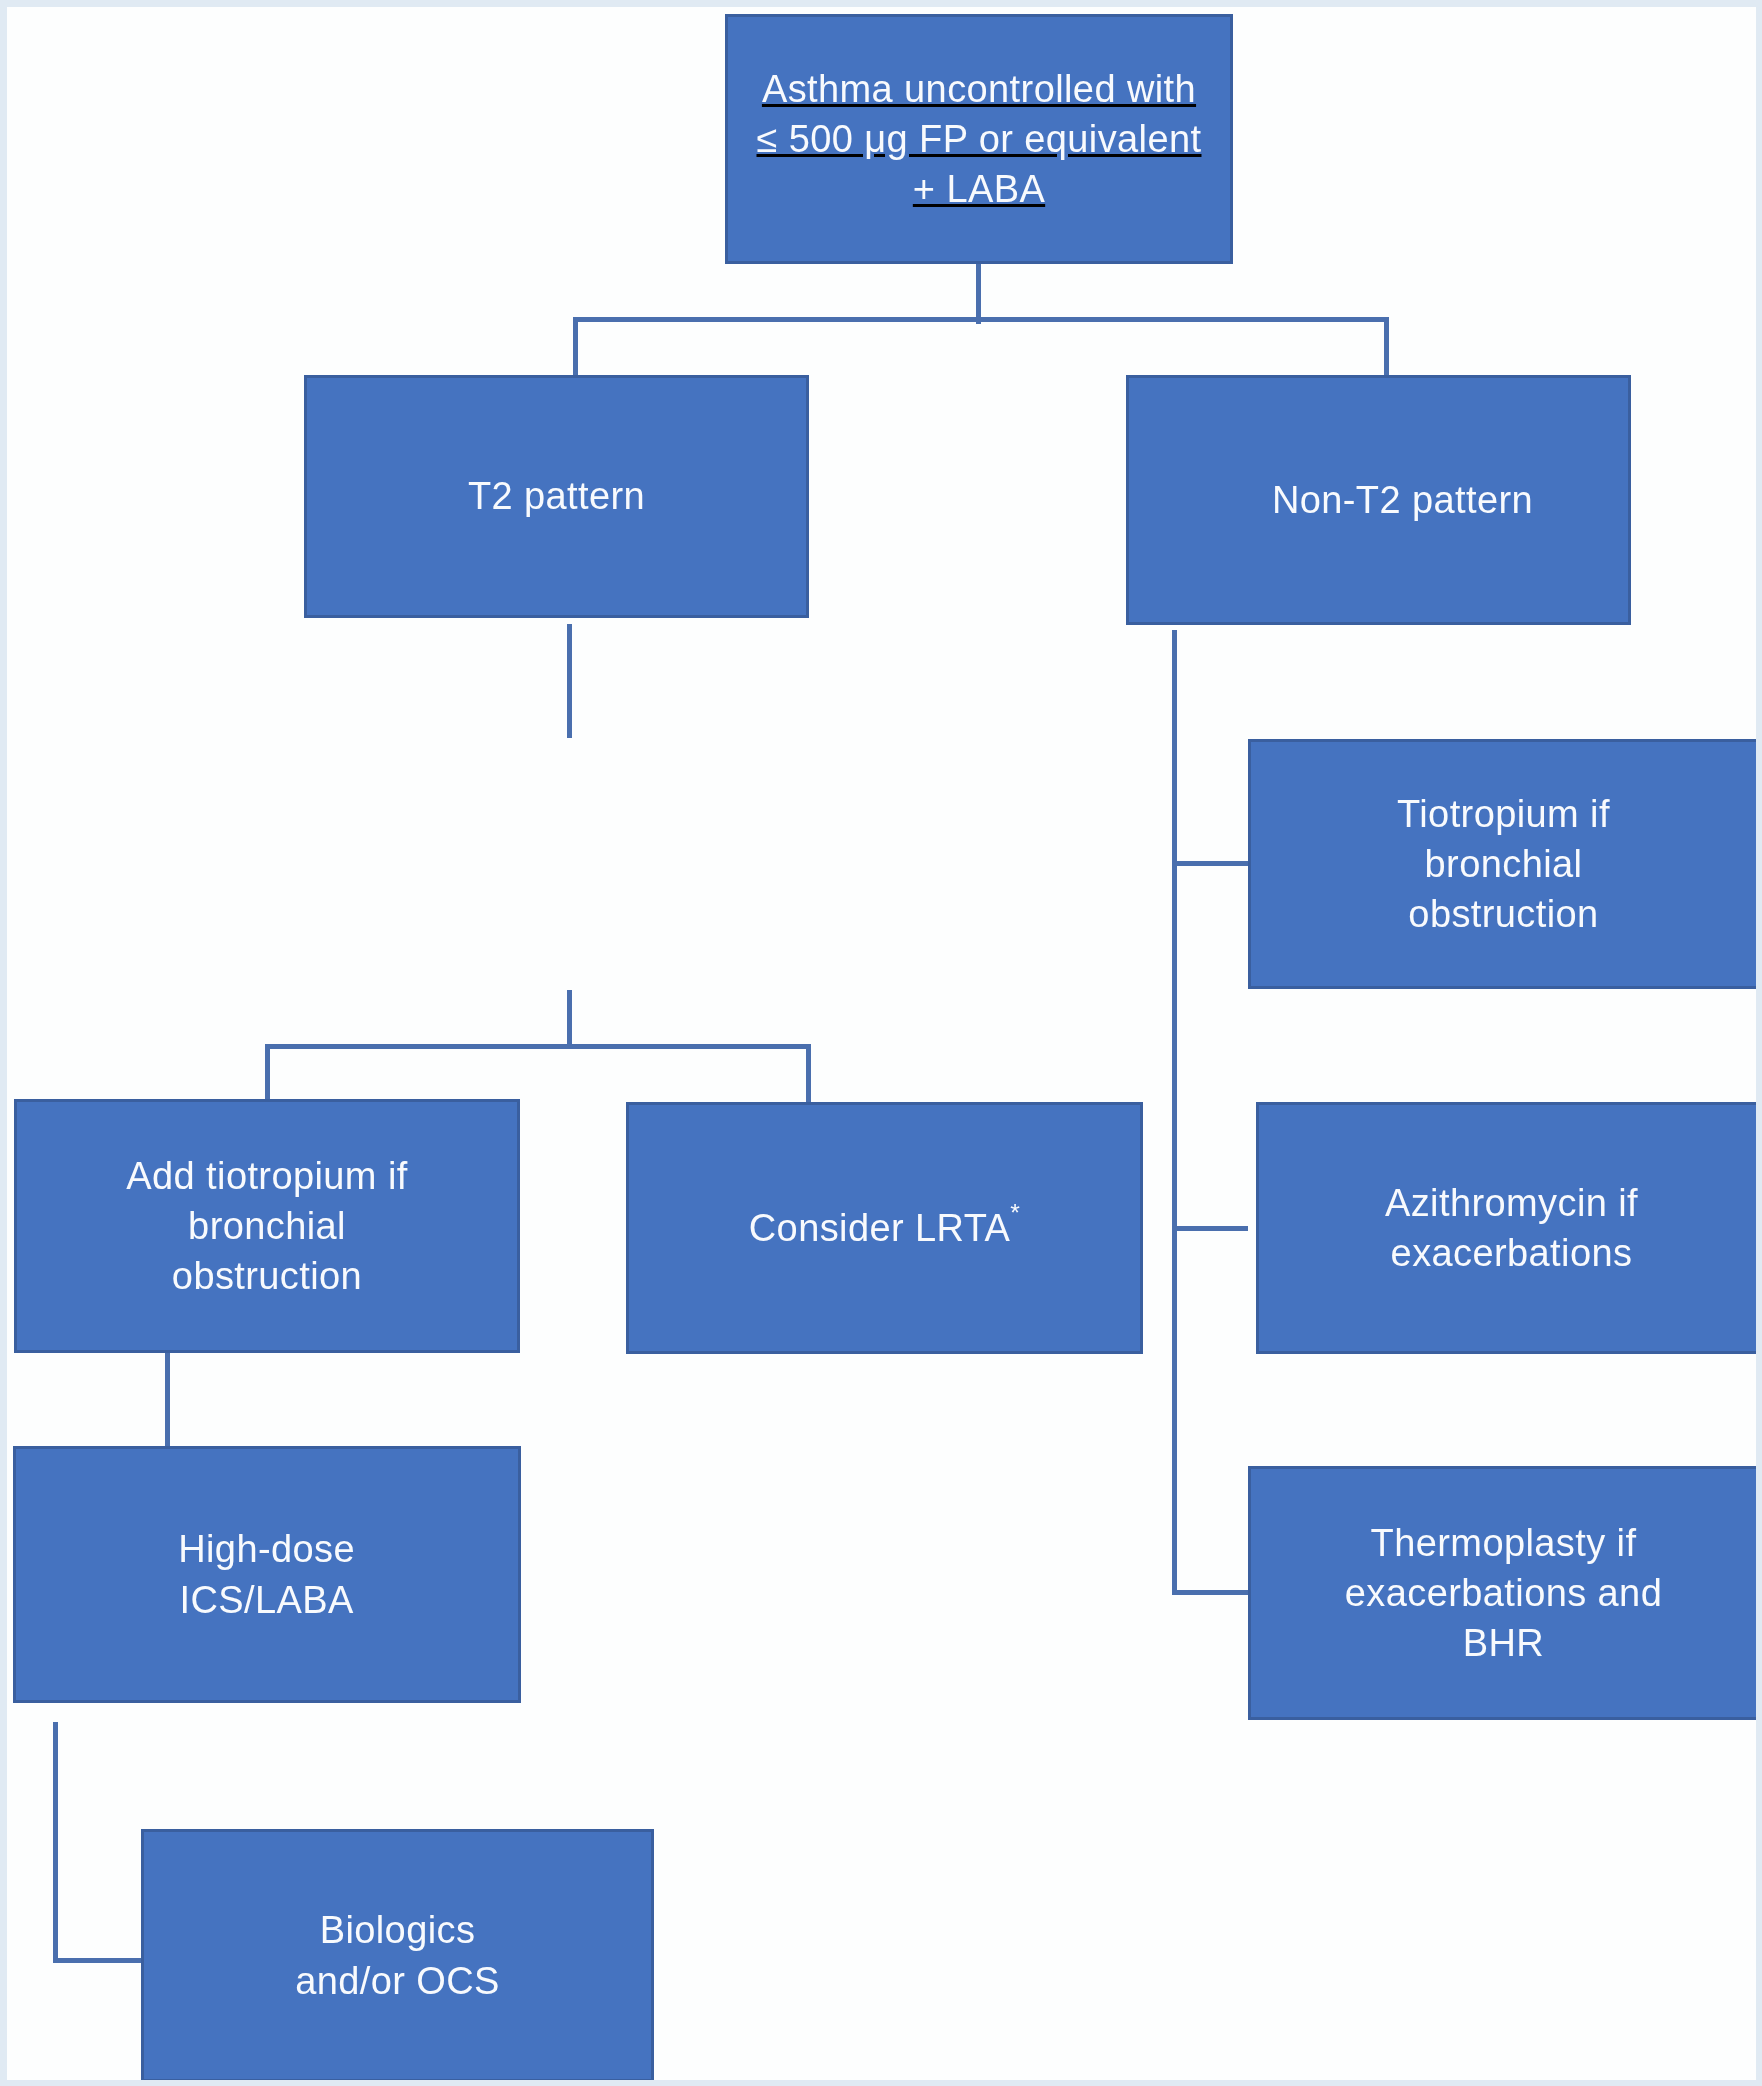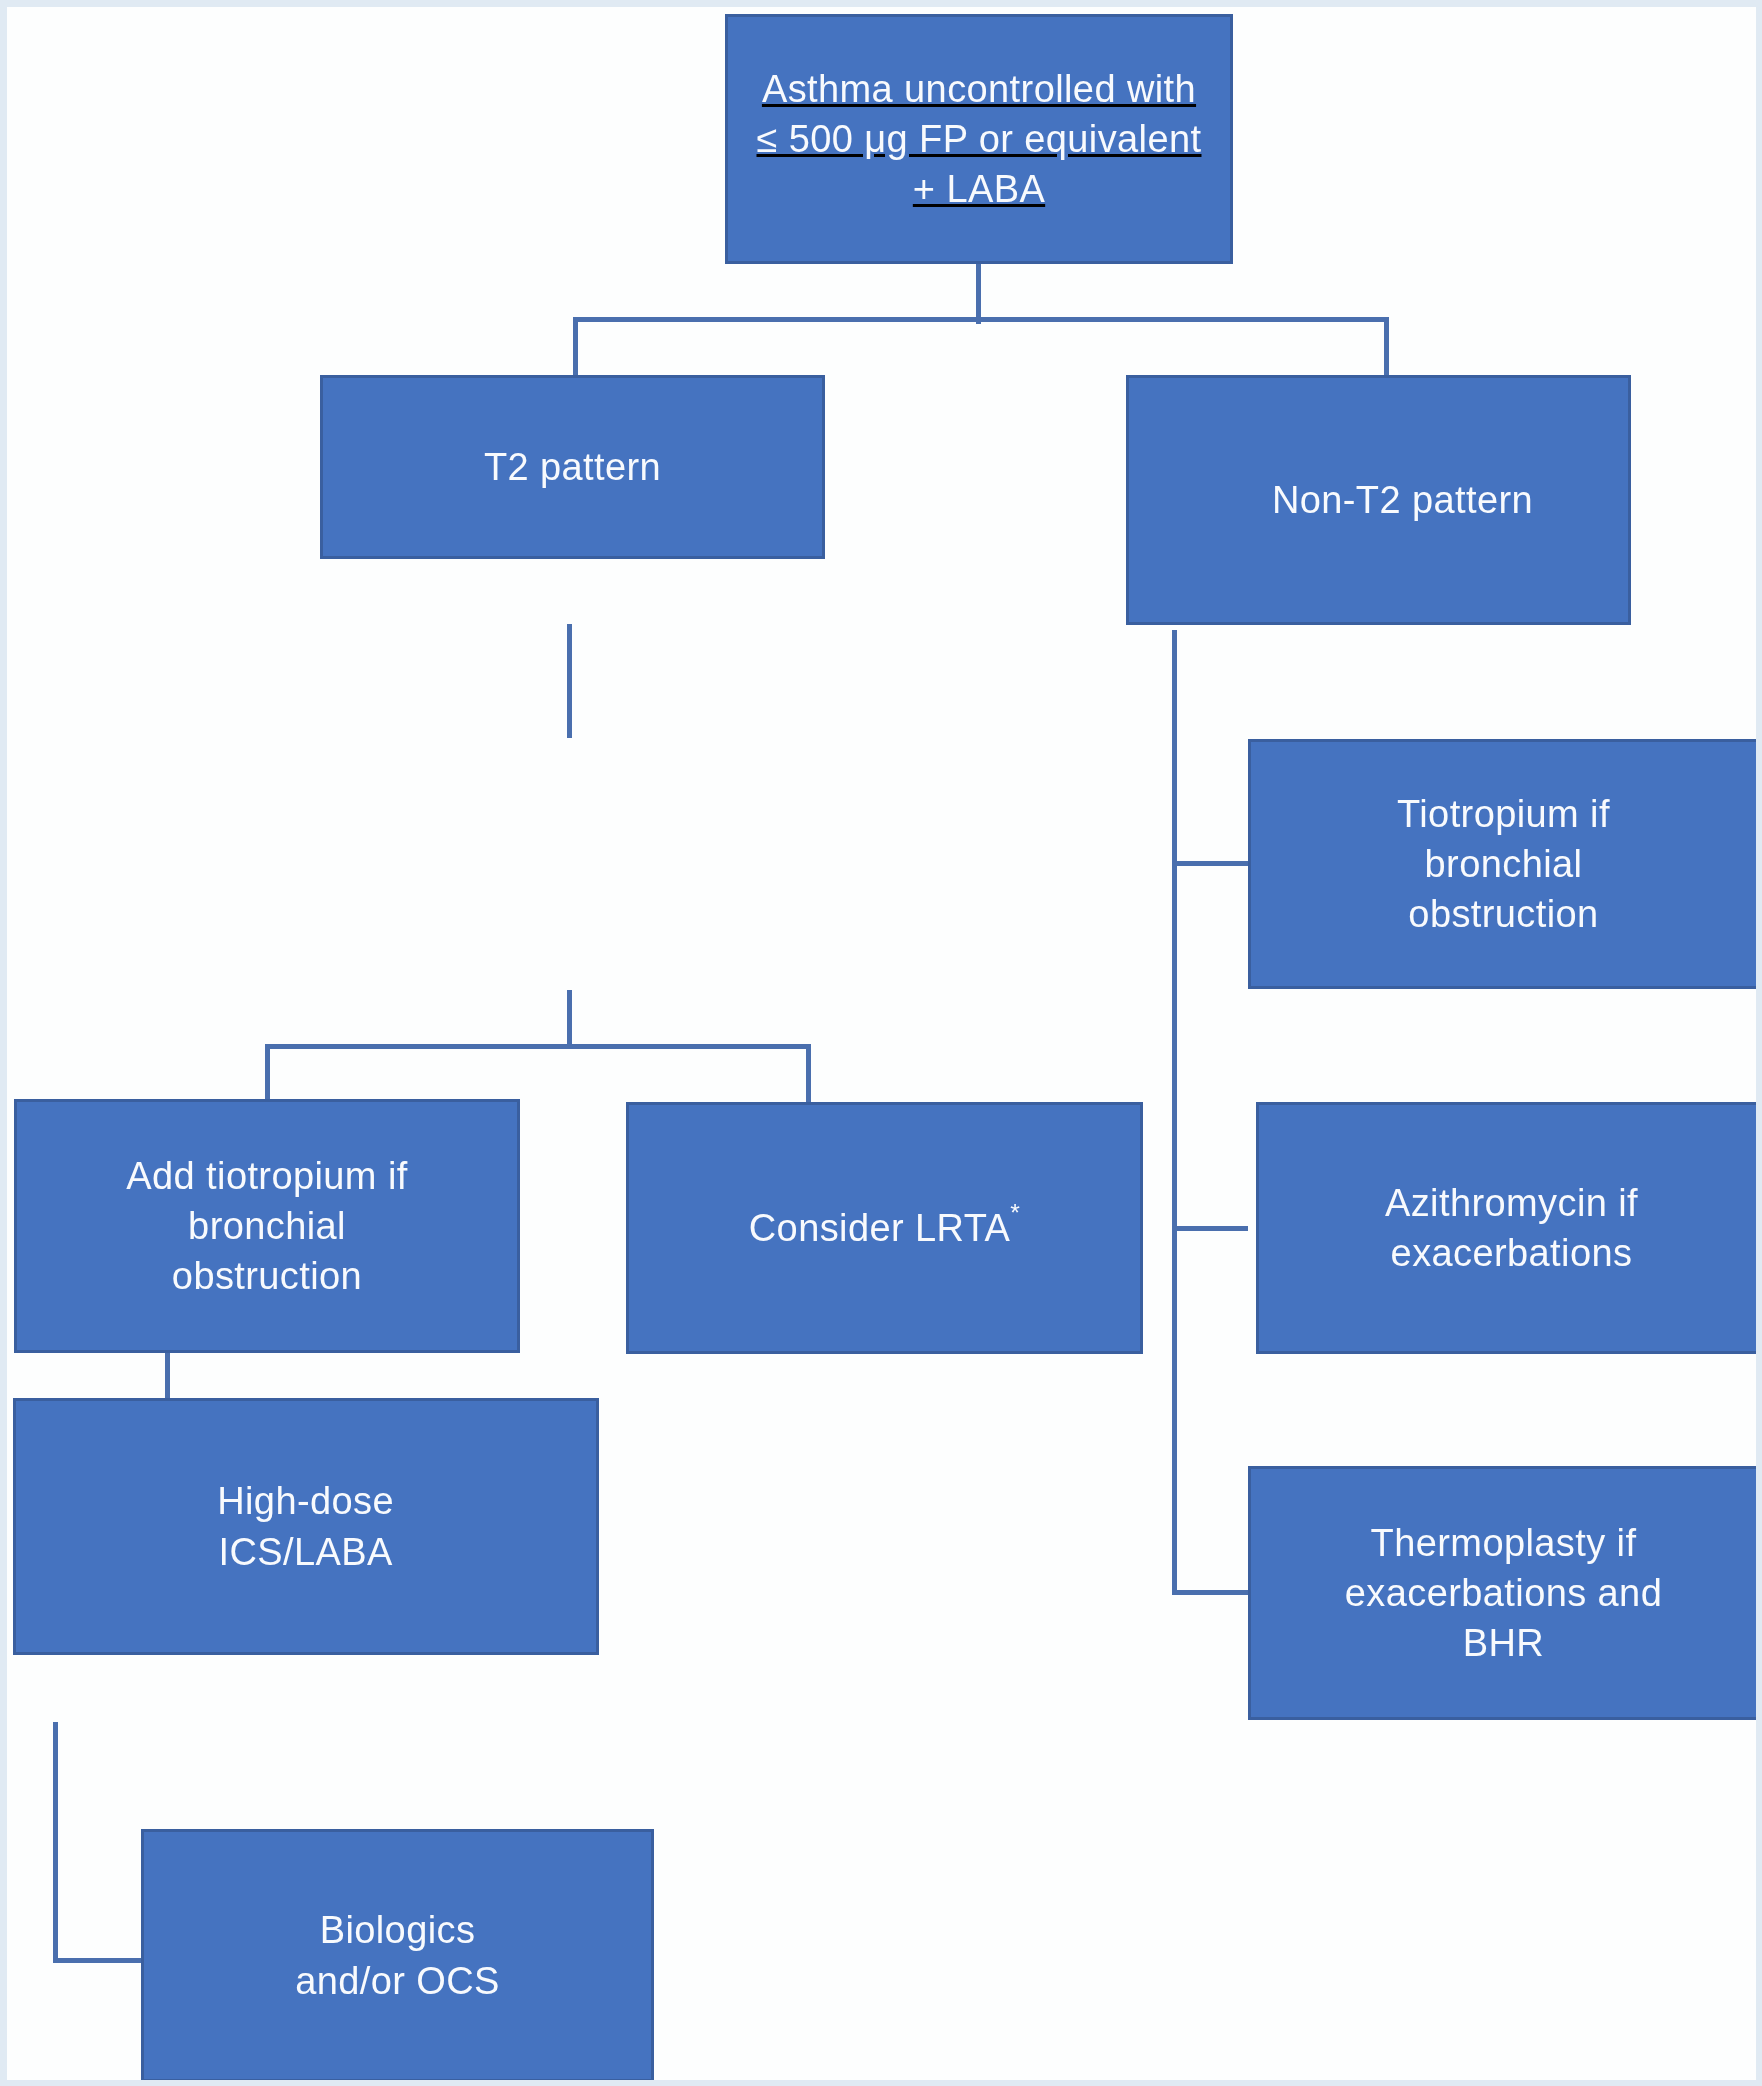--- a/index.html
+++ b/index.html
@@ -39,29 +39,29 @@
     line-height: 0;
     vertical-align: 19.7px;
   }
   .line {
     position: absolute;
     background: #4a6fae;
   }
 
   
   .n-root      { left: 718px; top: 7px;   width: 508px; height: 250px; text-decoration: underline; }
-  .n-t2        { left: 313px;  top: 368px;  width: 505px; height: 184px; }
+  .n-t2        { left: 297px;  top: 368px;  width: 505px; height: 243px; }
   .n-nont2     { left: 1119px; top: 368px;  width: 505px; height: 250px; padding-left: 48px; }
   .n-switch    { left: 309px;  top: 731px; width: 505px; height: 252px; }
   .n-addtio    { left: 7px;   top: 1092px; width: 506px; height: 254px; }
   .n-lrta      { left: 619px;  top: 1095px; width: 517px; height: 252px; }
   .n-tio       { left: 1241px; top: 732px; width: 511px; height: 250px; }
   .n-azi       { left: 1241px; top: 1095px; width: 511px; height: 252px; margin-left: 8px; }
   .n-thermo    { left: 1241px; top: 1459px; width: 511px; height: 254px; }
-  .n-highdose  { left: 5.6px;    top: 1391px; width: 586px; height: 257px; }
+  .n-highdose  { left: 5.6px;    top: 1439px; width: 508px; height: 257px; }
   .n-bio       { left: 134px;  top: 1822px; width: 513px; height: 253px; }
 </style>
 </head>
 <body>
 
 <div id="figure">
 
   <div class="line" style="left:969px; top:257px; width:4.9px; height:60px;"></div>
   <div class="line" style="left:566px; top:310px; width:815px; height:4.9px;"></div>
   <div class="line" style="left:566px; top:310px; width:4.9px; height:58px;"></div>

